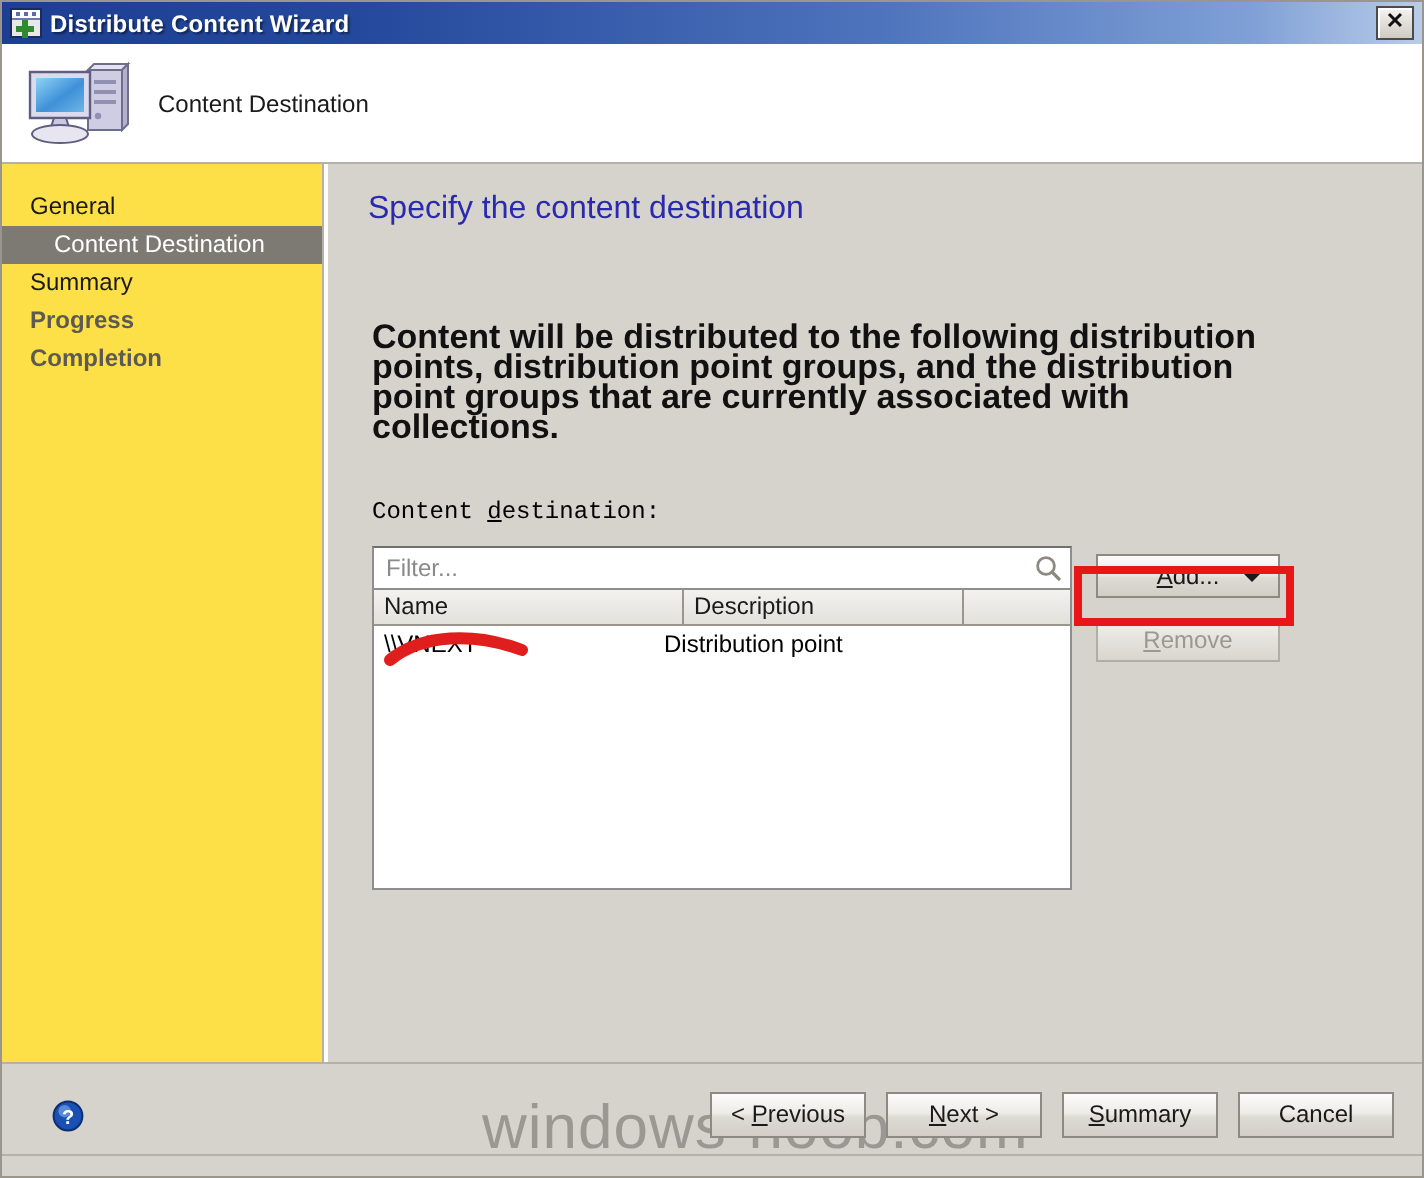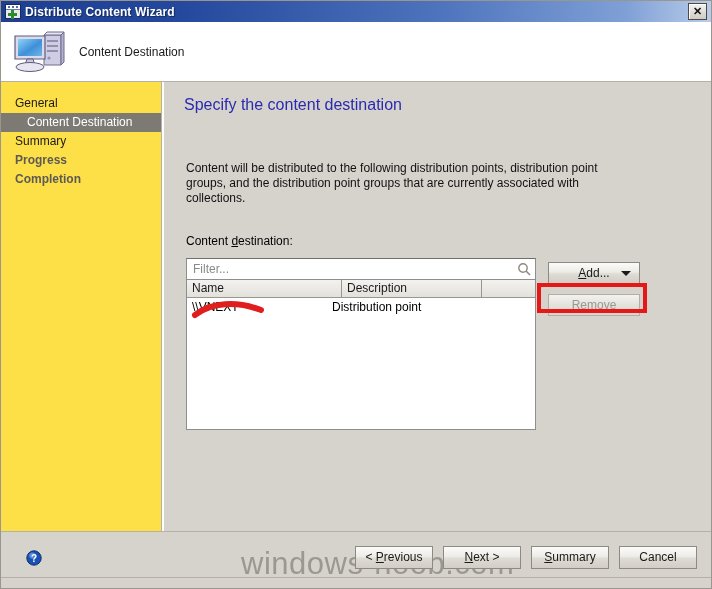--- a/index.html
+++ b/index.html
@@ -168,29 +168,31 @@
   }
   .page-heading {
     color: #2a2ab0;
     font-size: 16px;
     margin: 0 0 0 2px;
     font-weight: normal;
   }
   .intro-text {
     margin-top: 47px;
     margin-left: 4px;
-    font-size: 12px;
+    font-size: 17px;
     line-height: 15px;
     color: #111111;
     max-width: 450px;
+    font-weight: bold;
   }
   .field-label {
     margin-top: 28px;
     margin-left: 4px;
     font-size: 12px;
+    font-family: Liberation Mono, monospace;
   }
   .field-label u { text-decoration: underline; }
 
   
   .list-row {
     display: flex;
     margin-top: 10px;
     margin-left: 4px;
   }
   .list-wrap {

